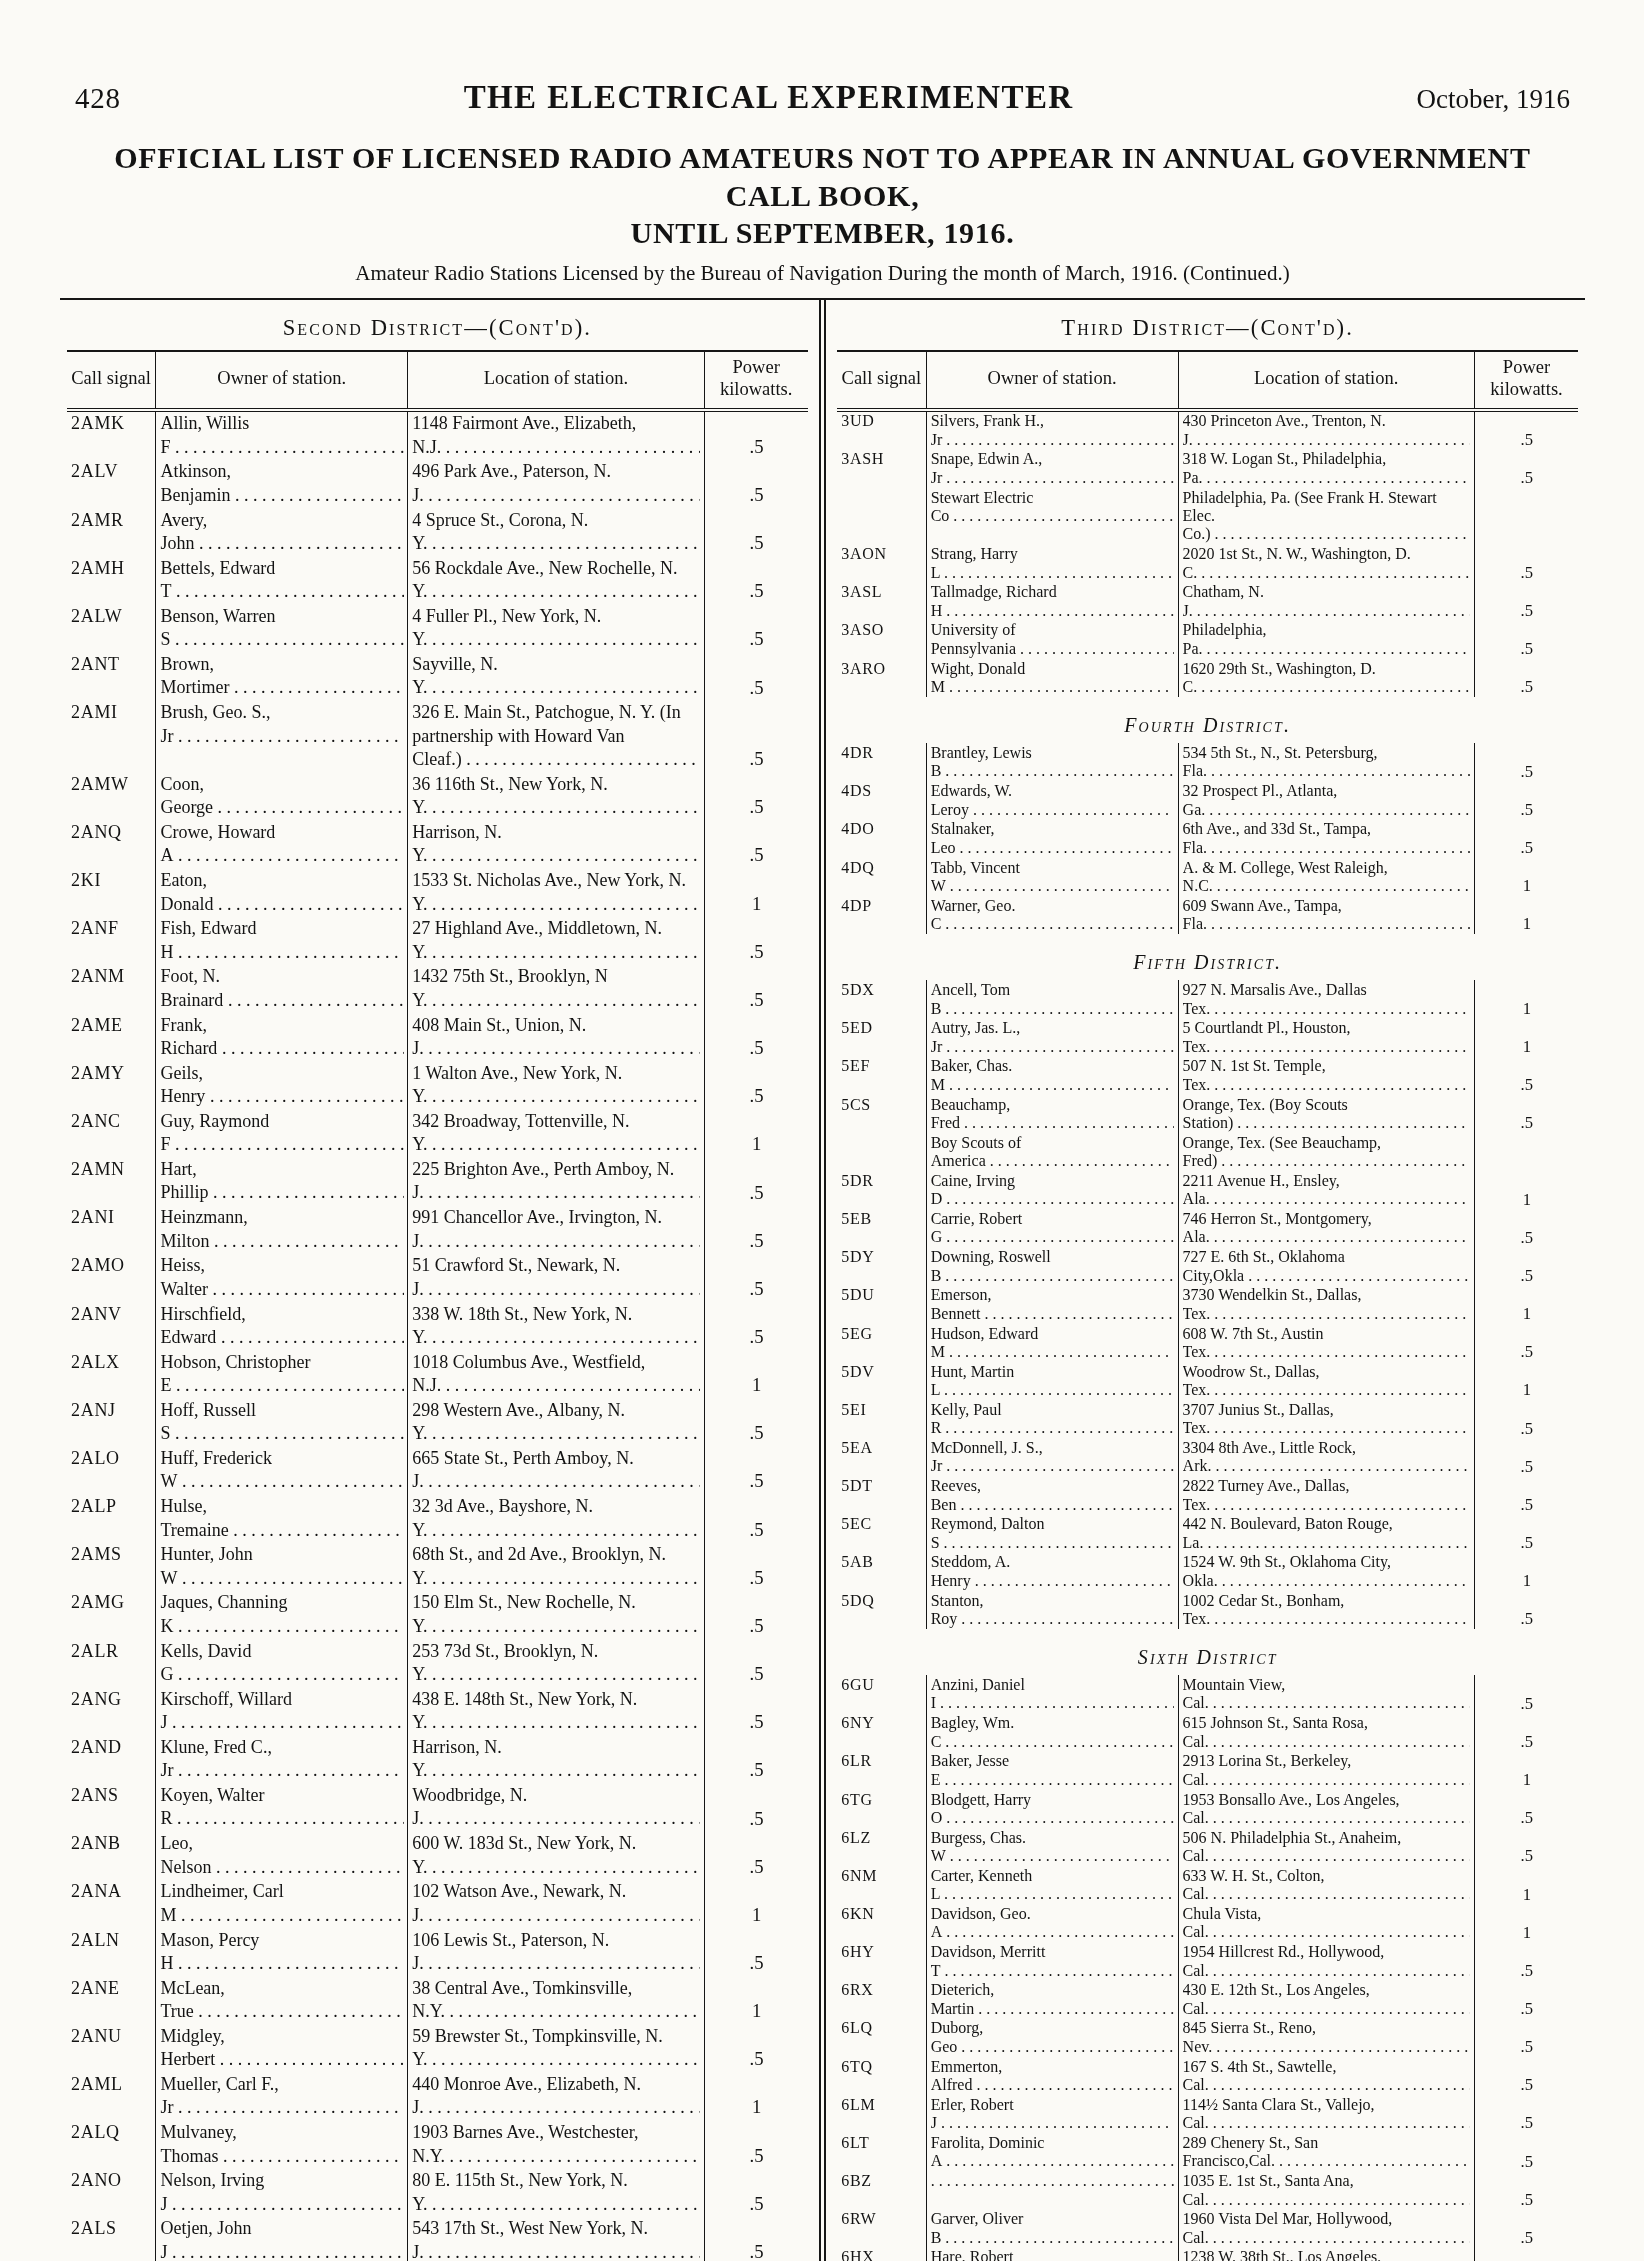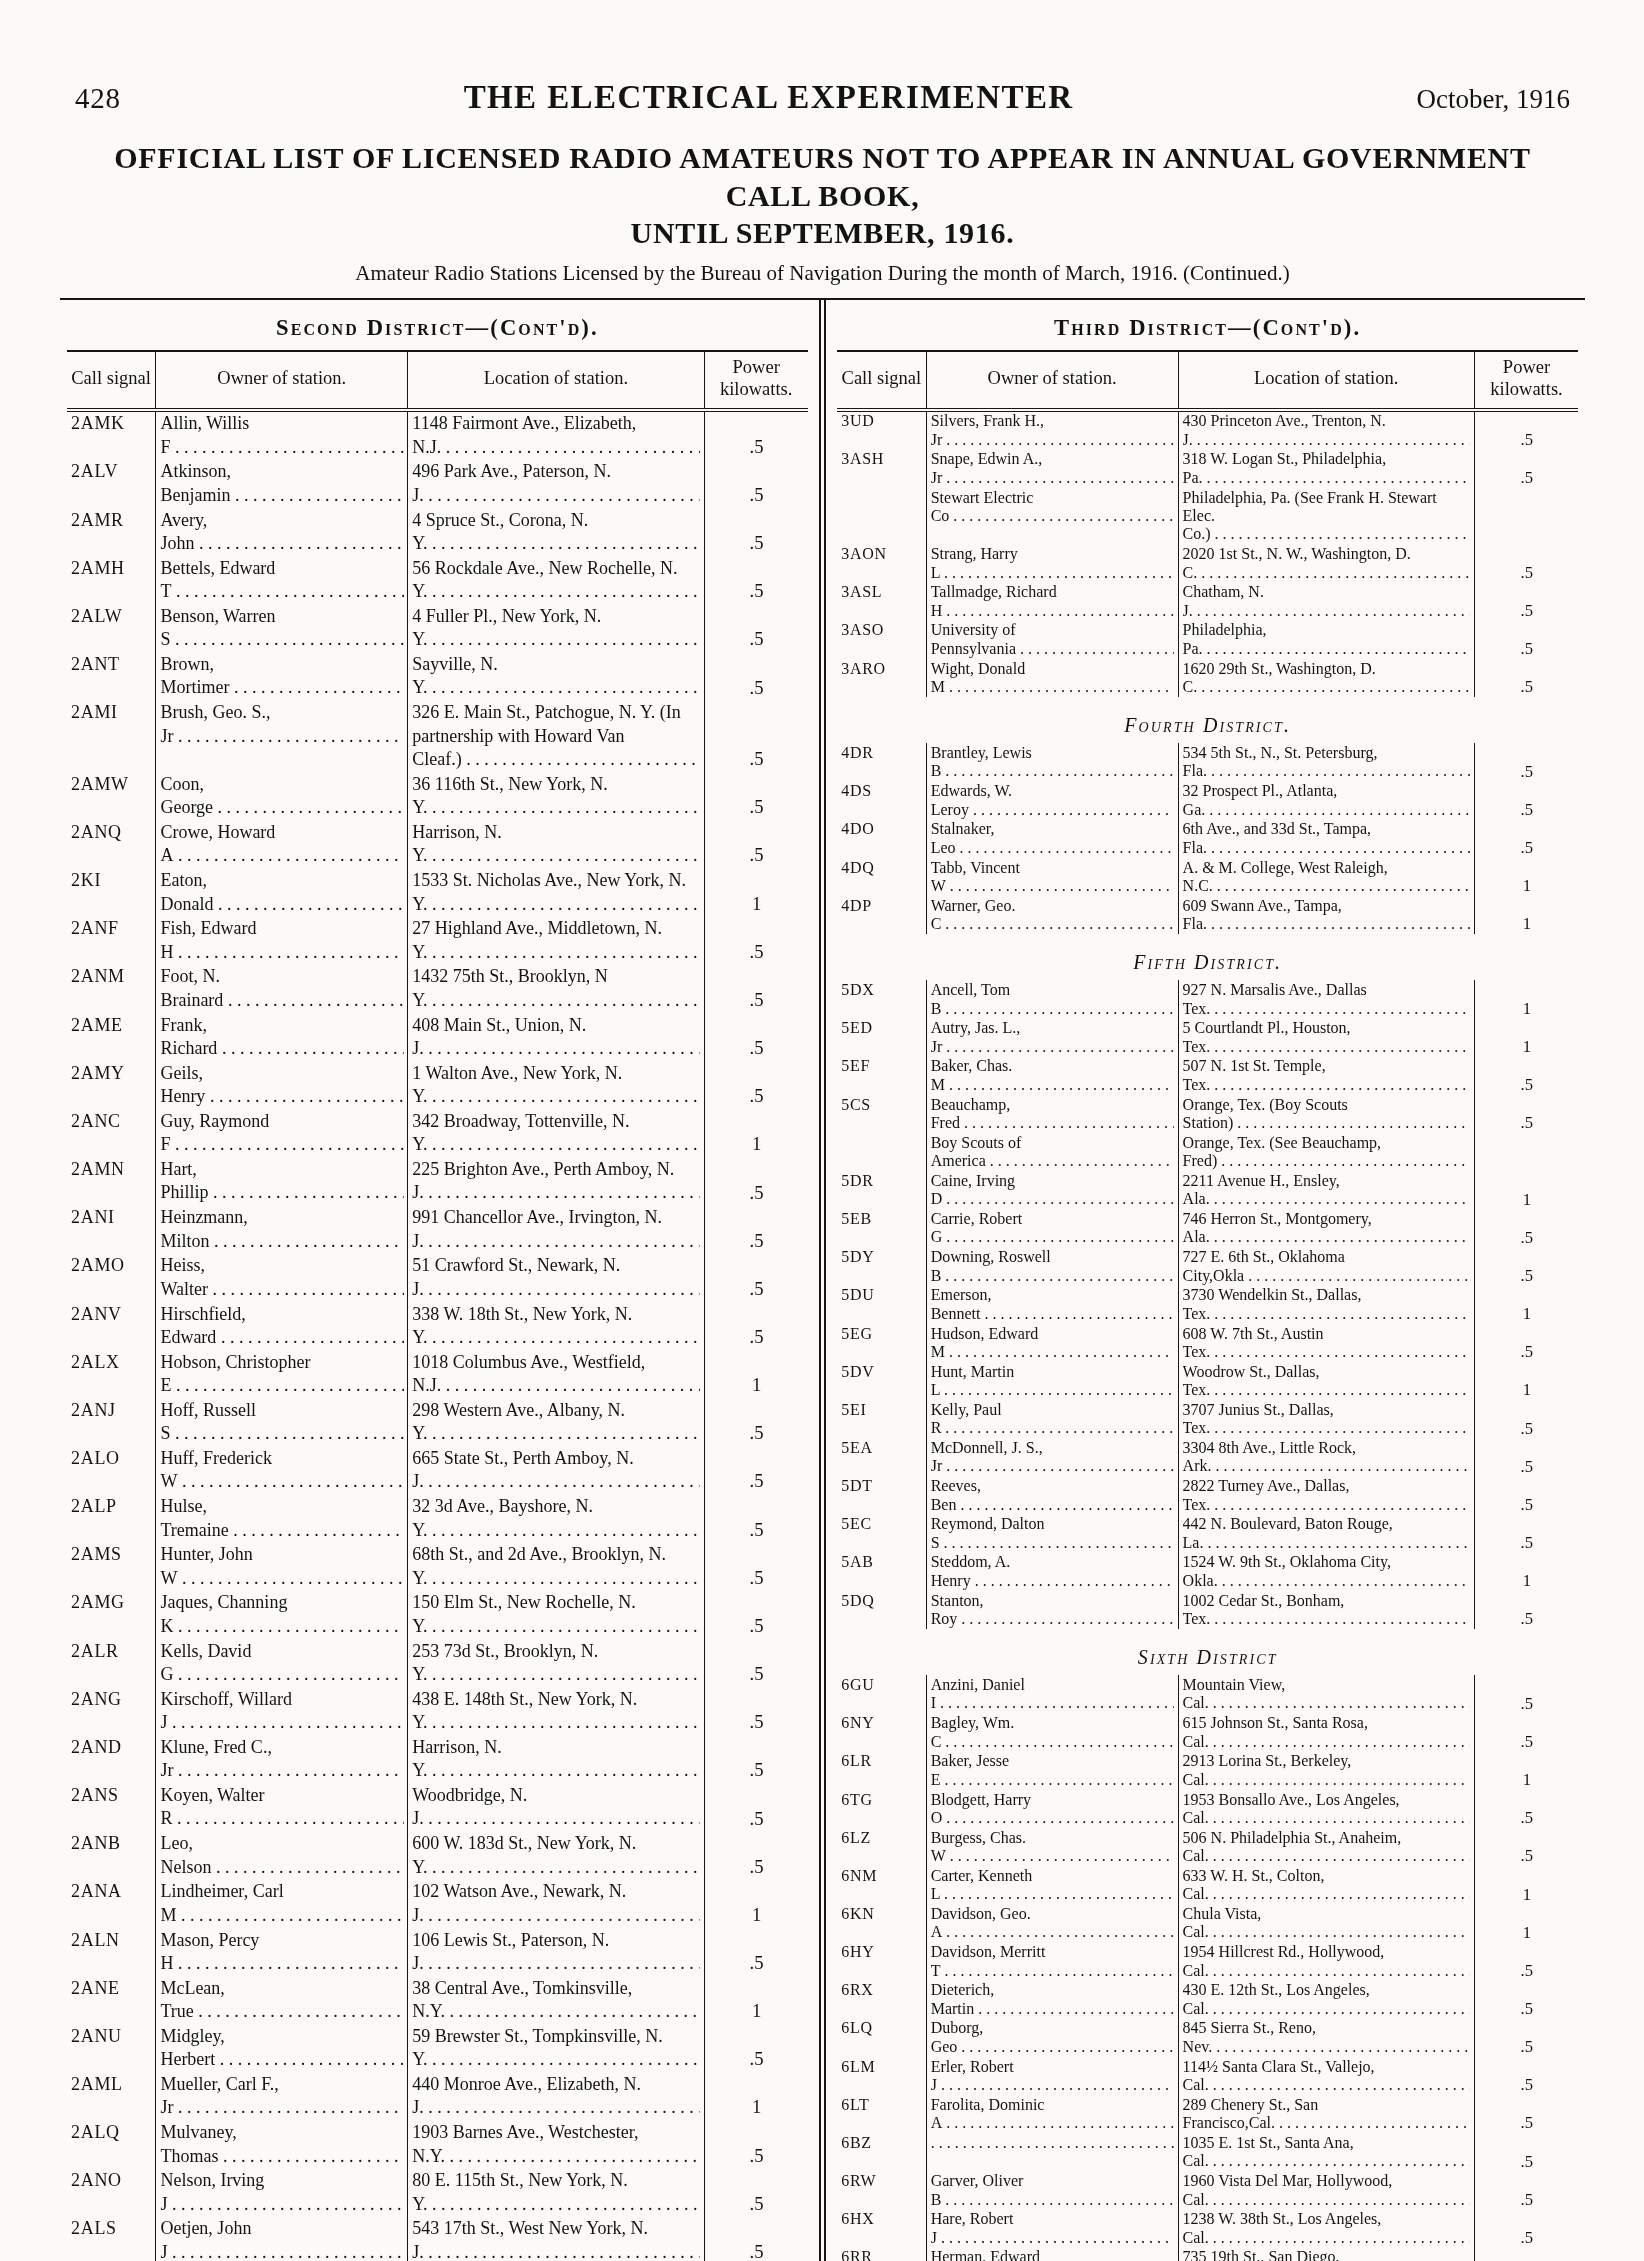--- a/index.html
+++ b/index.html
@@ -24,21 +24,21 @@
   main{
     display:flex; align-items:stretch;
     padding:0 60px; gap:0;
   }
   .page-col{flex:1 1 0; min-width:0; padding:0 6.9px;}
   .divider{
     width:0; border-left:2.1px solid #161616; border-right:2.1px solid #161616;
     padding-left:3.4px; margin:0 4.1px;
   }
   .district-heading{
-    text-align:center; font-variant:small-caps; font-weight:bold;
+    text-align:center; font-variant:small-caps; font-weight:normal;
     font-size:22.6px; letter-spacing:2.1px; margin:15px 0 8.2px 0;
   }
   table{width:100%; border-collapse:collapse; table-layout:fixed;}
   col.c-call{width:12%;} col.c-owner{width:34%;} col.c-loc{width:40%;} col.c-pow{width:14%;}
   thead th{
     font-weight:normal; text-align:center; font-size:18.5px; line-height:1.18;
     border-top:2.1px solid #161616; border-bottom:4.1px double #161616;
     padding:5.5px 2.7px 6.9px 2.7px; vertical-align:middle;
   }
   thead th + th{border-left:1.7px solid #161616;}
@@ -902,20 +902,30 @@
             <td class="call">6LQ</td>
             <td class="owner">
               <div class="fill">Duborg, Geo</div>
             </td>
             <td class="location">
               <div class="fill">845 Sierra St., Reno, Nev.</div>
             </td>
             <td class="power">.5</td>
           </tr>
           <tr class="data-row">
+            <td class="call">6TQ</td>
+            <td class="owner">
+              <div class="fill">Emmerton, Alfred</div>
+            </td>
+            <td class="location">
+              <div class="fill">167 S. 4th St., Sawtelle, Cal.</div>
+            </td>
+            <td class="power">.5</td>
+          </tr>
+          <tr class="data-row">
             <td class="call">6LM</td>
             <td class="owner">
               <div class="fill">Erler, Robert J</div>
             </td>
             <td class="location">
               <div class="fill">114½ Santa Clara St., Vallejo, Cal.</div>
             </td>
             <td class="power">.5</td>
           </tr>
           <tr class="data-row">

